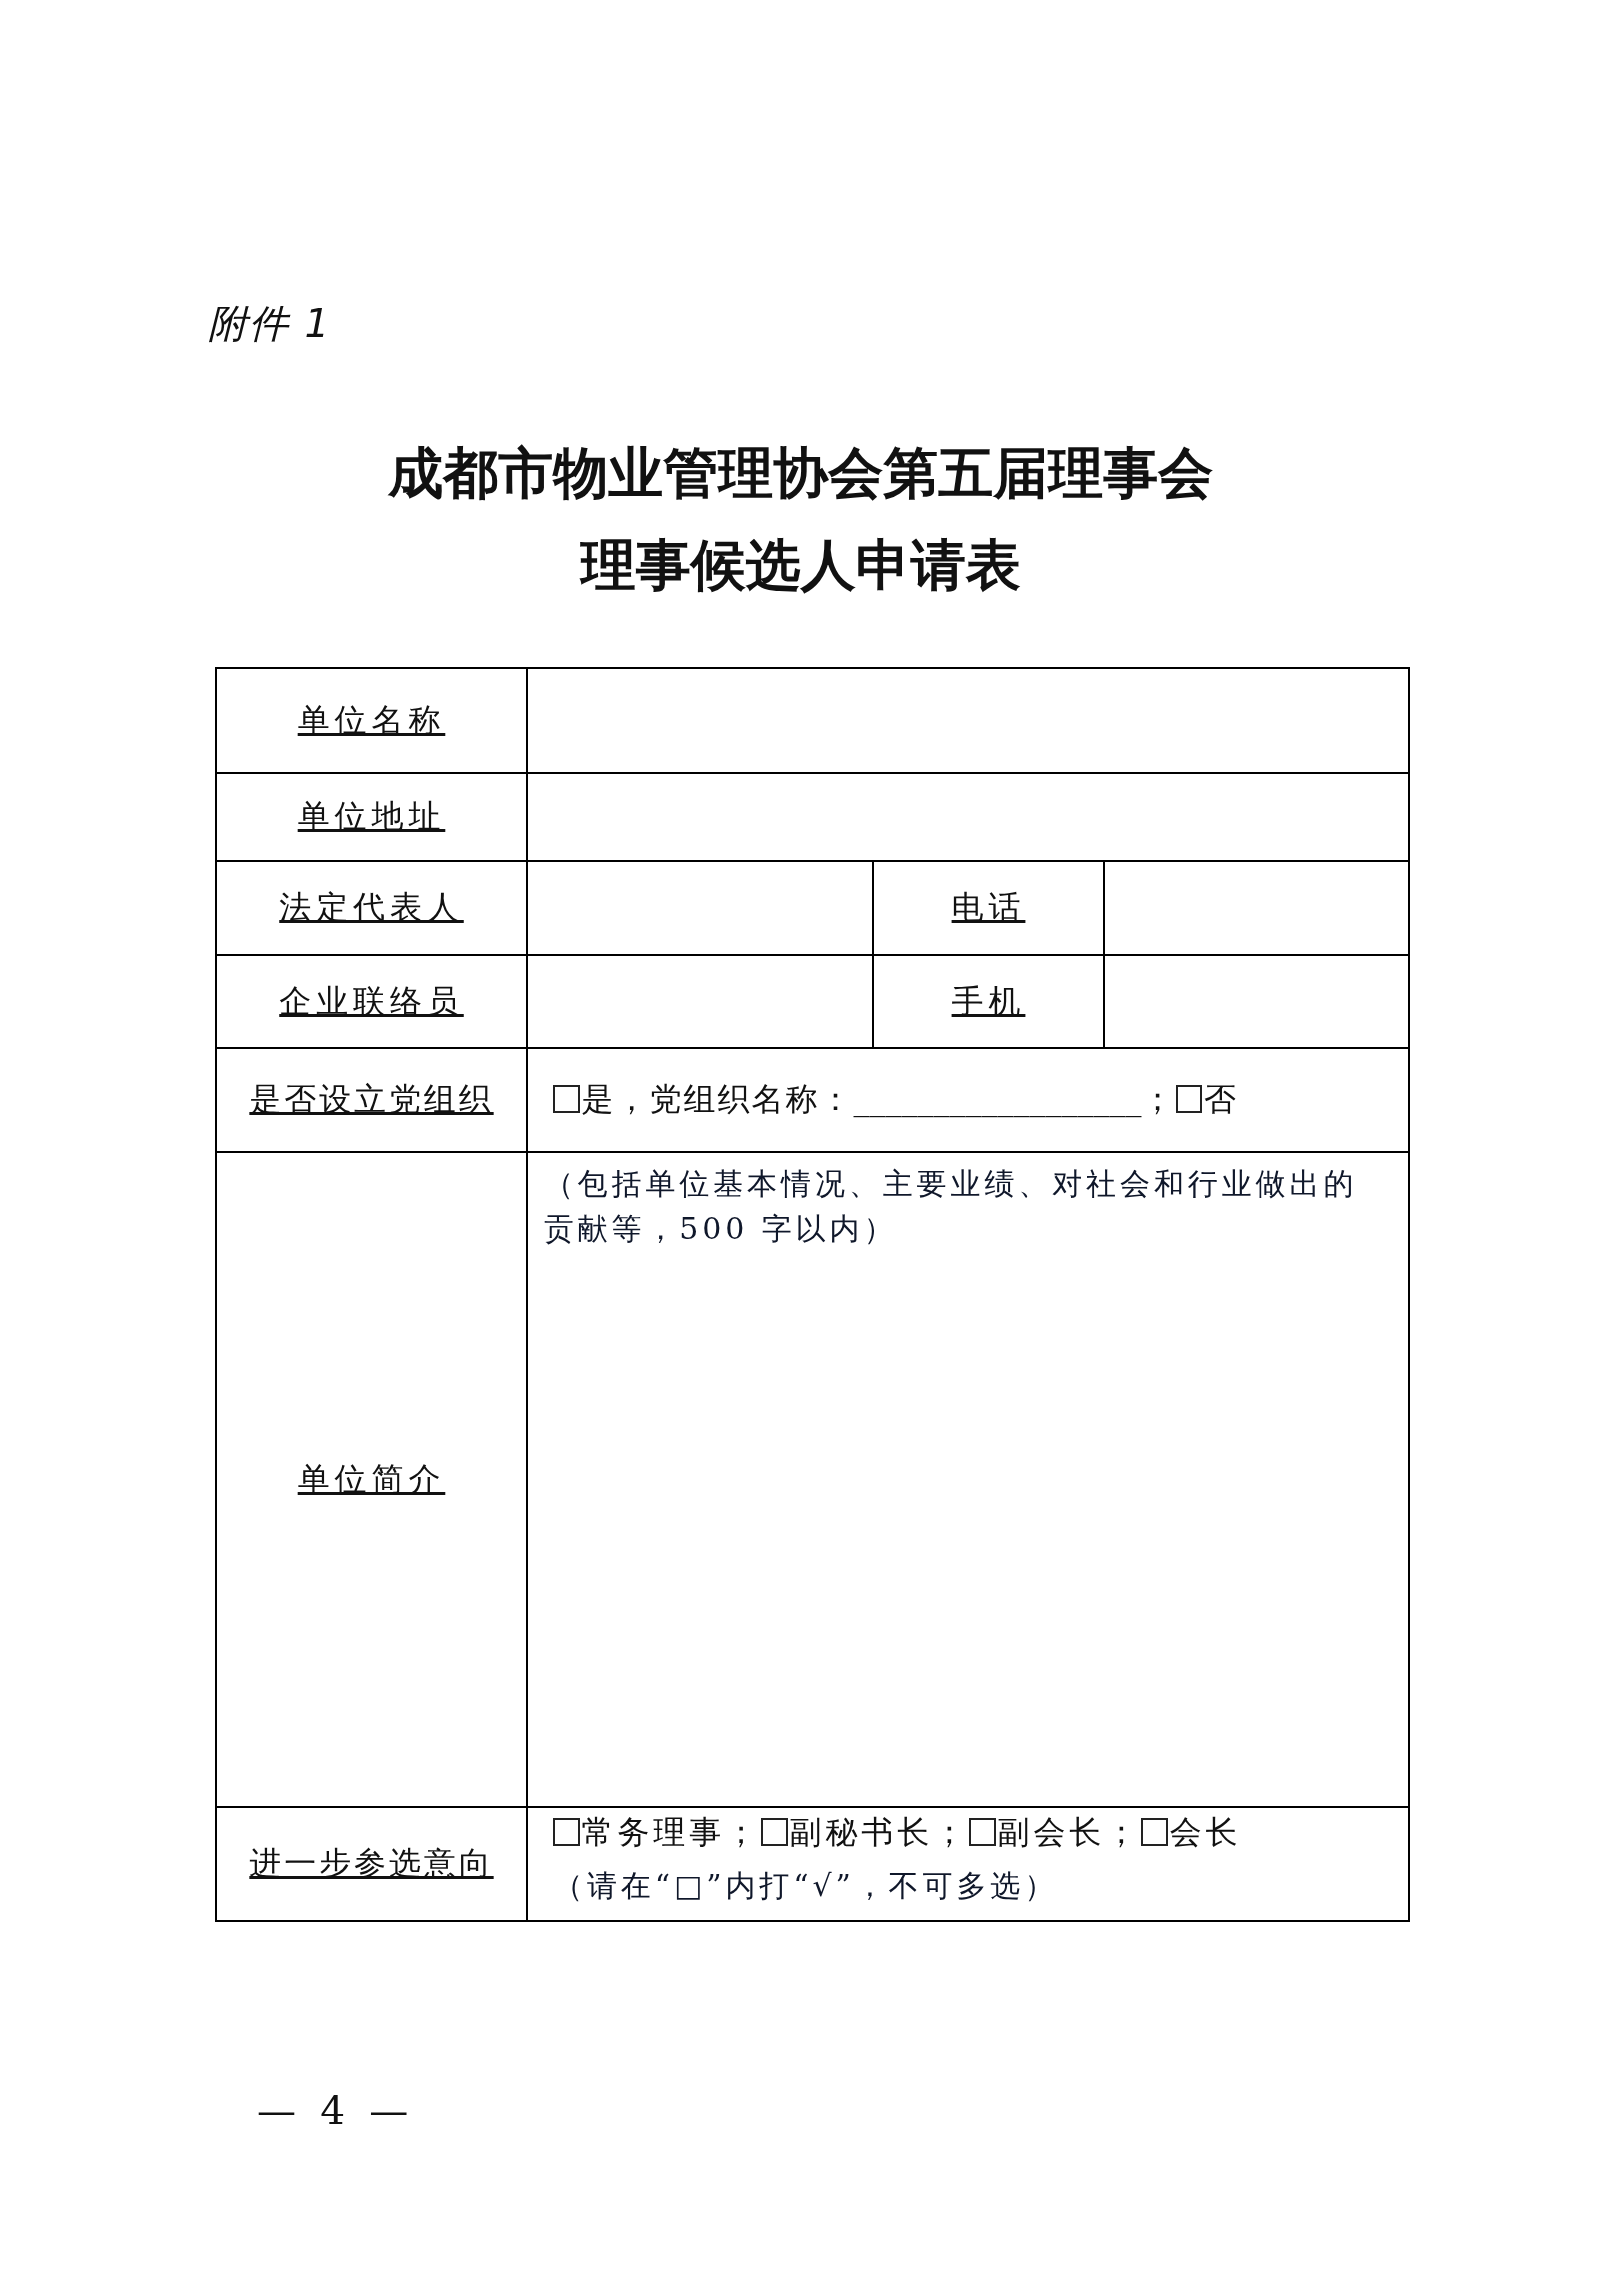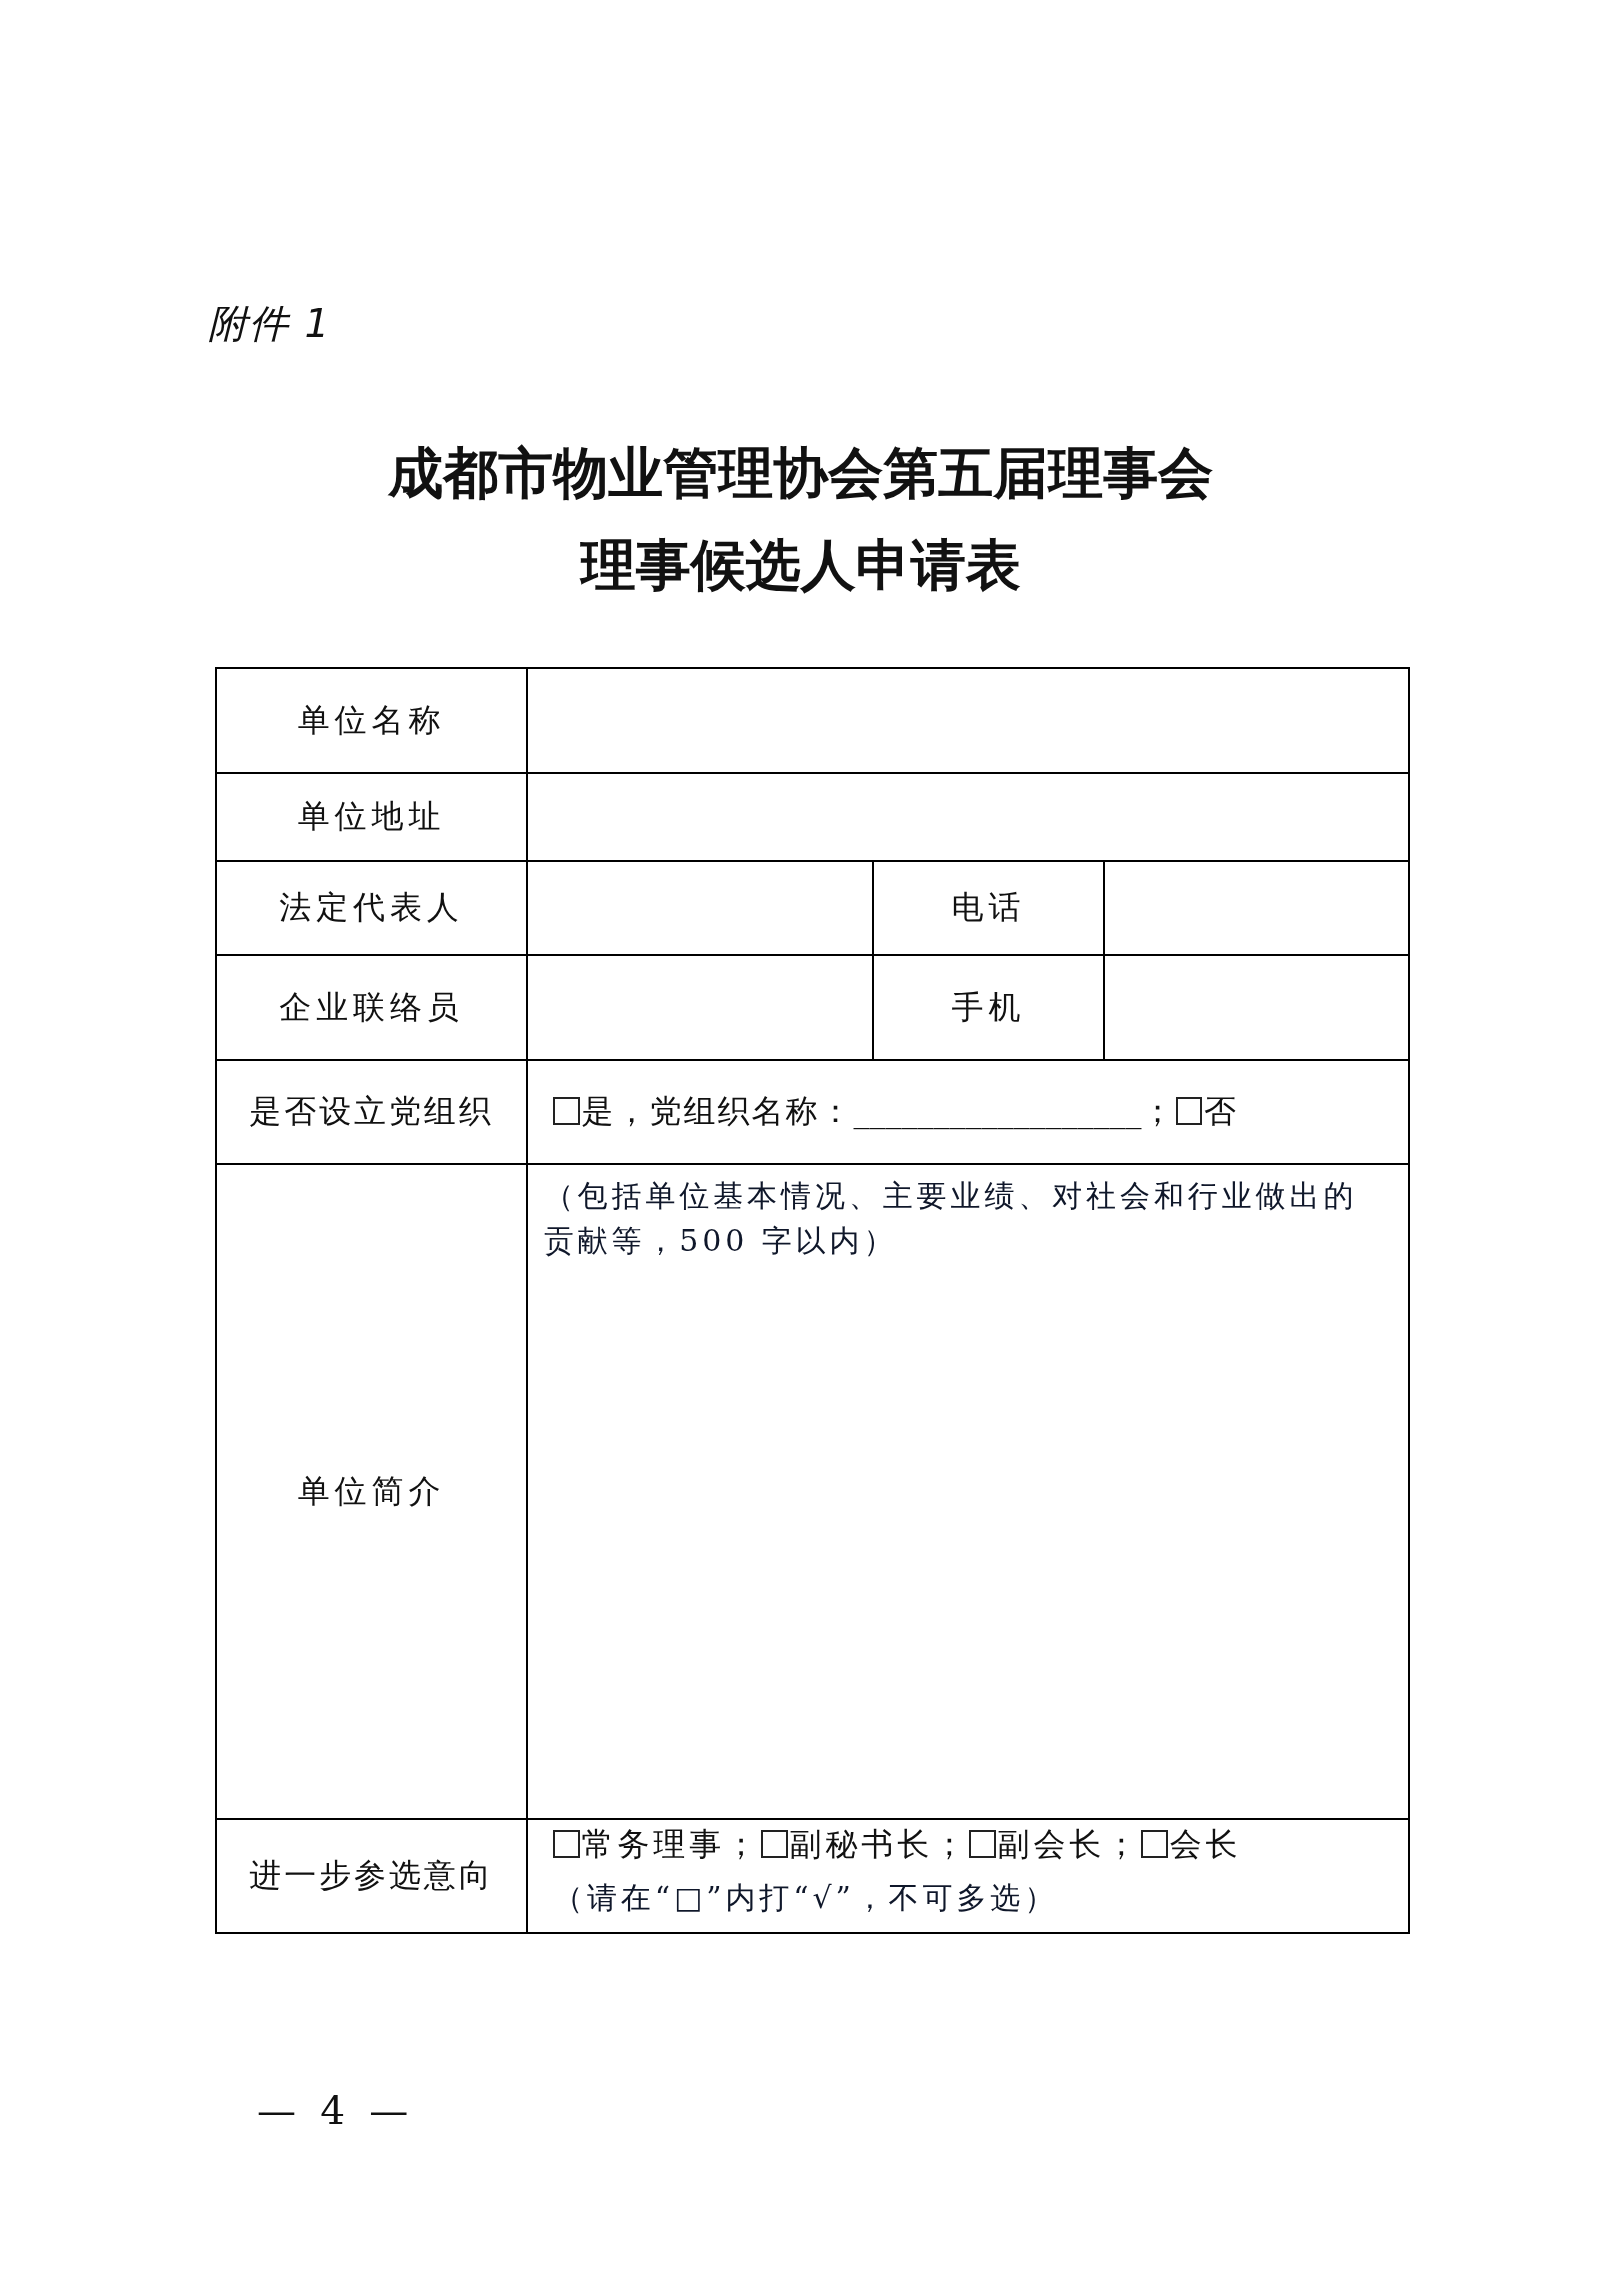--- a/index.html
+++ b/index.html
@@ -9,21 +9,21 @@
                 font-family: "DejaVu Sans", "Liberation Sans", sans-serif; letter-spacing: 2px; font-style: italic; }
   .title { position: absolute; left: 0; width: 1621px; text-align: center;
            font-weight: bold; font-size: 55px; line-height: 59px;
            font-family: "DejaVu Serif", "Liberation Serif", serif; }
   .title.l1 { top: 443px; left: -9.8px; }
   .title.l2 { top: 535px; left: -9.8px; }
   table.form { position: absolute; left: 215px; top: 667px; width: 1193px;
                border-collapse: collapse; table-layout: fixed; }
   table.form td { border: 2.9px solid #000; padding: 0; vertical-align: middle; }
   td.lbl { text-align: center; font-size: 32px; letter-spacing: 4.9px; }
-  td.lbl span { display: inline-block; }
+  td.lbl span { display: inline-block; text-decoration: underline; }
   td.val { font-size: 32px; }
   .line { padding-left: 25px; white-space: nowrap; letter-spacing: 2px; }
   .cb { display: inline-block; width: 26.5px; height: 28px; border: 2.5px solid #222;
         vertical-align: -2.9px; margin-right: 2px; box-sizing: border-box; }
   .hint { color: #0f172a; font-size: 30px; letter-spacing: 3.9px; line-height: 45px; }
   .intro-hint { position: absolute; left: 15.7px; top: 7.8px; right: 29px; }
   .pagenum { position: absolute; left: 257px; top: 2088px; font-size: 39px;
              font-family: "DejaVu Serif", "Liberation Serif", serif; letter-spacing: 5.9px; }
 </style>
 </head>
@@ -53,21 +53,21 @@
     <td class="val" colspan="3"></td>
   </tr>
 
   <tr style="height:94px">
     <td class="lbl"><span>法定代表人</span></td>
     <td class="val"></td>
     <td class="lbl"><span>电话</span></td>
     <td class="val"></td>
   </tr>
 
-  <tr style="height:105px">
+  <tr style="height:93px">
     <td class="lbl"><span>企业联络员</span></td>
     <td class="val"></td>
     <td class="lbl"><span>手机</span></td>
     <td class="val"></td>
   </tr>
 
   <tr style="height:104px">
     <td class="lbl" style="letter-spacing:2.9px"><span>是否设立党组织</span></td>
     <td class="val" colspan="3">
       <div class="line">

